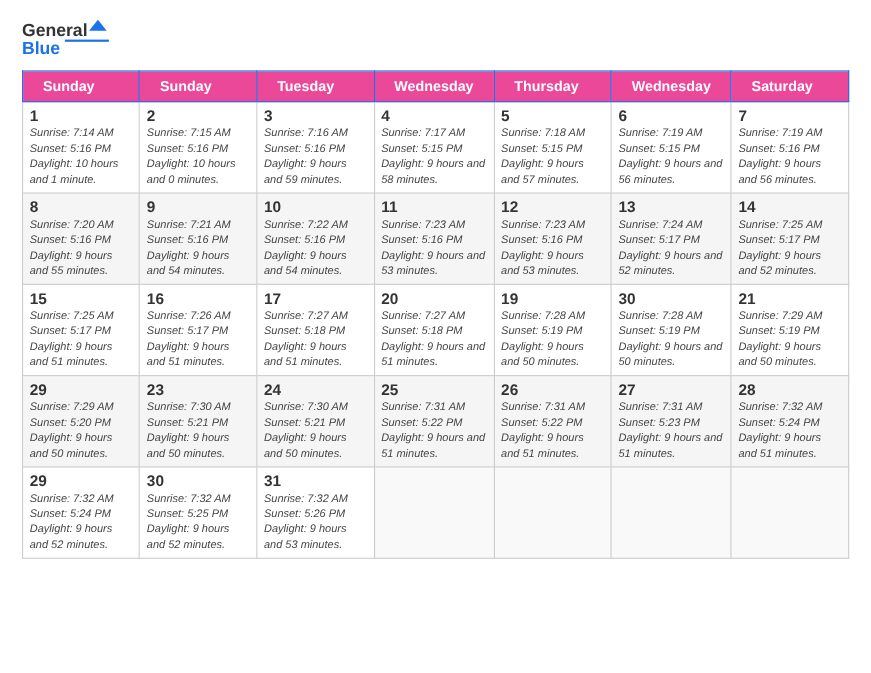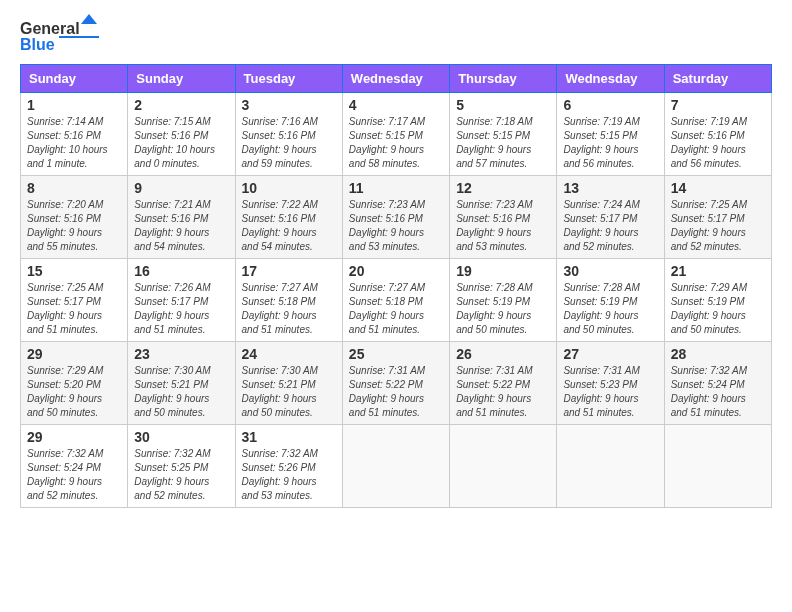--- a/index.html
+++ b/index.html
@@ -33,24 +33,24 @@
       font-size: 16px;
       color: #333;
       margin-top: 2px;
     }
     .calendar {
       width: 100%;
       border-collapse: collapse;
       font-size: 11px;
     }
     .calendar th {
-      background: #8b5cf6;
+      background: #ec4899;
       color: #fff;
       text-align: left;
-      padding: 6px 8px;
+      padding: 6px 18px;
       font-size: 13px;
       font-weight: bold;
       border: 1px solid #1a73e8;
     }
     .calendar td {
       border: 1px solid #ccc;
       vertical-align: top;
       padding: 4px 6px;
       width: 107px;
       min-height: 80px;
@@ -76,21 +76,21 @@
     }
     .empty-cell {
       background: #f9f9f9;
     }
   </style>
 </head>
 <body>
 
 <div class="header">
   <div class="logo">
-    <div style="display:flex;align-items:flex-start;">
+    <div style="display:flex;align-items:center;">
       <span style="font-size:16px;font-weight:bold;color:#333;">General</span>
       <svg width="16" height="16" viewBox="0 0 16 16" style="margin-left:1px;margin-top:-6px;">
         <polygon points="8,0 16,10 0,10" fill="#1a73e8"></polygon>
       </svg>
     </div>
     <div style="display:flex;margin-top:-2px;">
       <span style="font-size:16px;font-weight:bold;color:#1a73e8;">Blue</span>
       <div style="height:2px;background:#1a73e8;width:40px;margin-left:4px;margin-bottom:2px;"></div>
     </div>
   </div>

